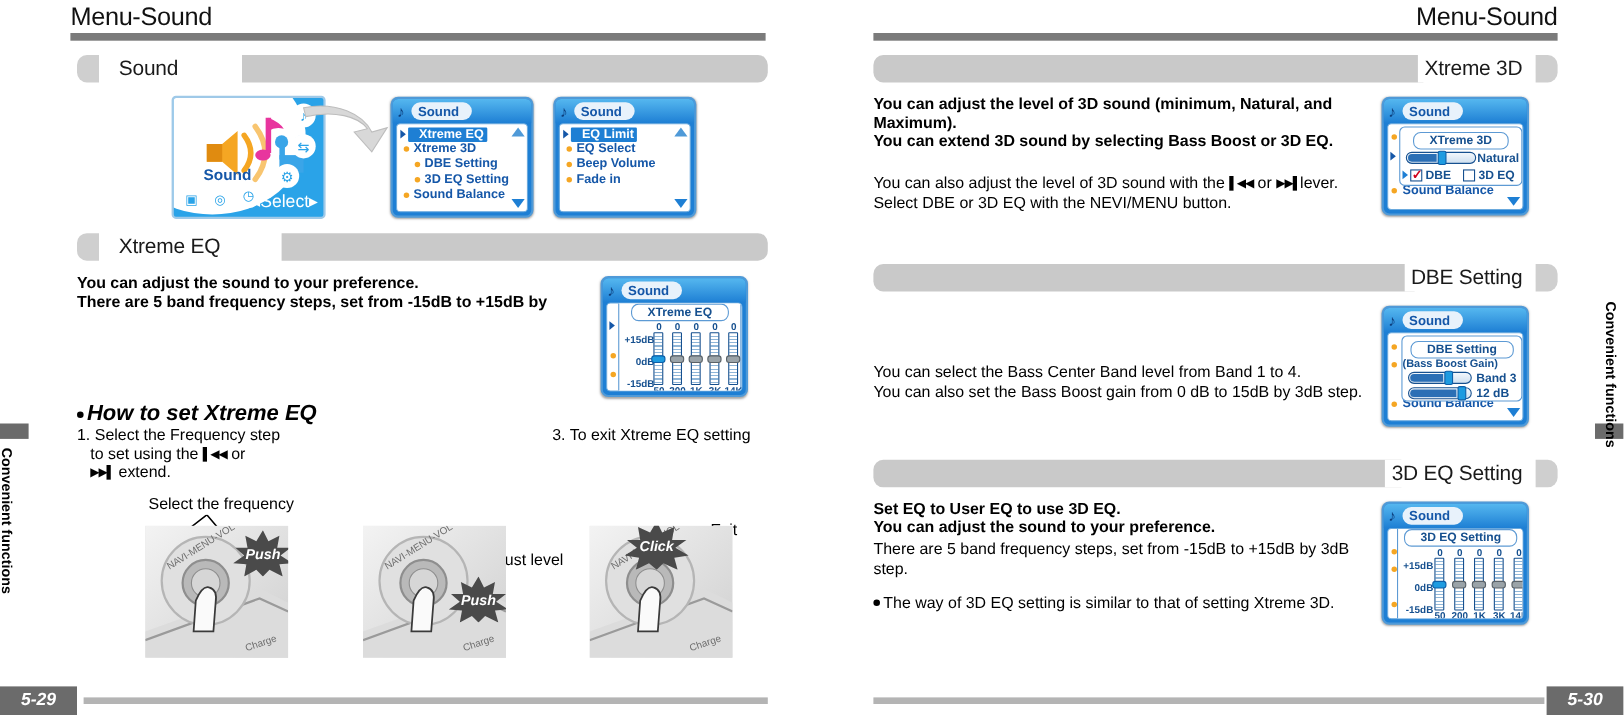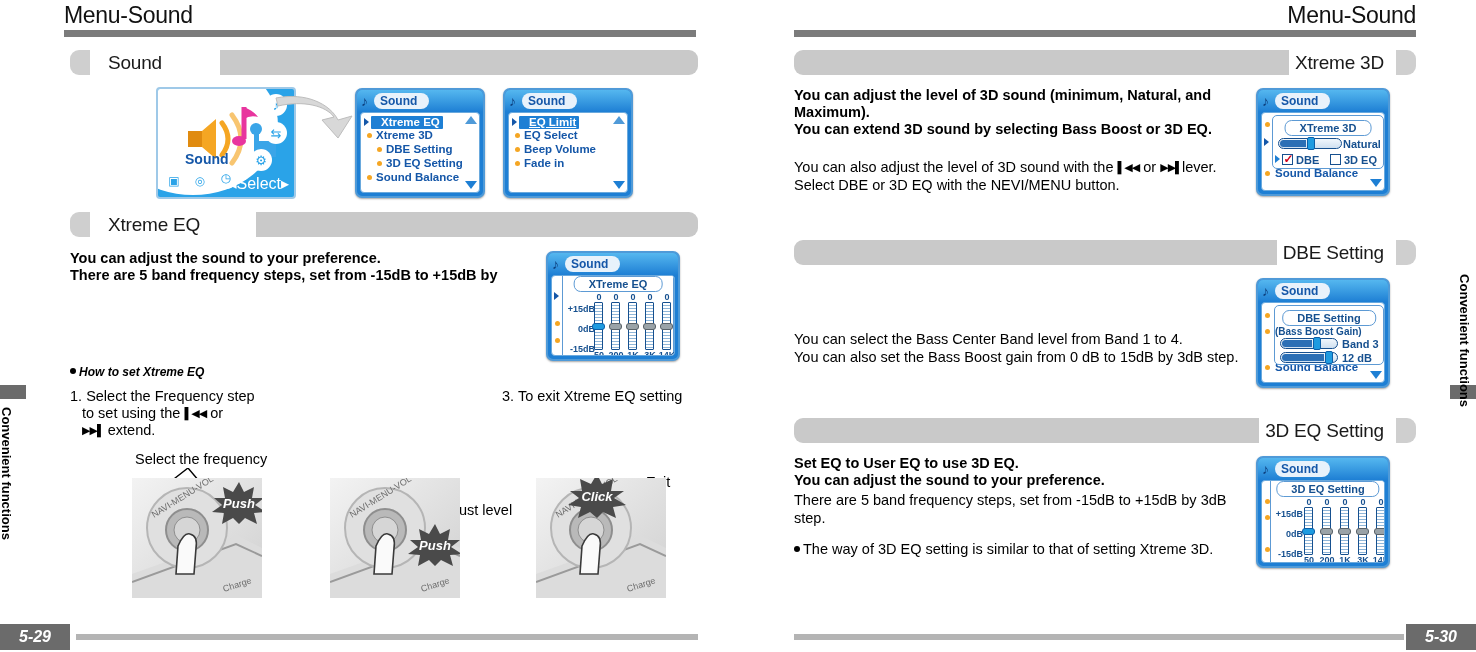--- a/index.html
+++ b/index.html
@@ -24,21 +24,21 @@
   .cap-l{border-radius:9px 0 0 9px;}
   .cap-r{border-radius:0 9px 9px 0;}
   .bar-l{border-radius:0 9px 9px 0;}
   .bar-r{border-radius:9px 0 0 9px;}
 
   
   .txt{position:absolute;color:#000;}
   .b{font-weight:bold;}
   .lead{font-size:14.5px;line-height:17px;}
   .body{font-size:14.5px;line-height:18px;}
-  .howto{font-size:12px;font-weight:bold;font-style:italic;}
+  .howto{font-size:20px;font-weight:bold;font-style:italic;}
   .step{font-size:14.5px;line-height:17px;}
   .callout{font-size:14.5px;}
 
   
   .glyph{font-size:11px;letter-spacing:-1px;vertical-align:1px;}
 
   .bullet{display:inline-block;width:6px;height:6px;border-radius:50%;background:#000;vertical-align:2px;margin-right:3px;}
 
   
   .lcd{position:absolute;background:#1e7fd4;border:2px solid #4f9ad8;border-radius:7px;box-sizing:border-box;
@@ -181,21 +181,21 @@
 
   <div class="lcd" style="left:503px;top:88px;width:130px;height:110px;">
     <div class="lcd-top">
       <div class="lcd-note">♪</div>
       <div class="lcd-pill">Sound</div>
     </div>
     <div class="lcd-body">
       <div class="scroll-up"></div>
       <div class="scroll-dn"></div>
       <div class="mcaret" style="left:3px;top:5px;"></div>
-      <div class="mitem sel" style="top:3px;left:10px;text-decoration:underline;"><span>EQ Limit</span></div>
+      <div class="mitem sel" style="top:3px;left:10px;"><span>EQ Limit</span></div>
       <div class="mdot" style="left:6px;top:20px;"></div>
       <div class="mitem" style="top:16px;left:15px;">EQ Select</div>
       <div class="mdot" style="left:6px;top:34px;"></div>
       <div class="mitem" style="top:30px;left:15px;">Beep Volume</div>
       <div class="mdot" style="left:6px;top:48px;"></div>
       <div class="mitem" style="top:44px;left:15px;">Fade in</div>
     </div>
   </div>
 
   <div class="sechdr" style="left:70px;top:212px;width:628px;">

